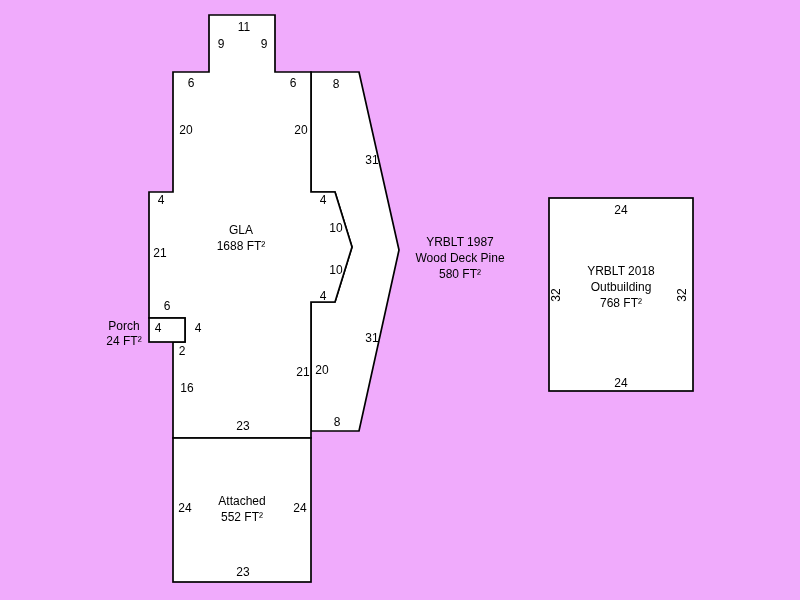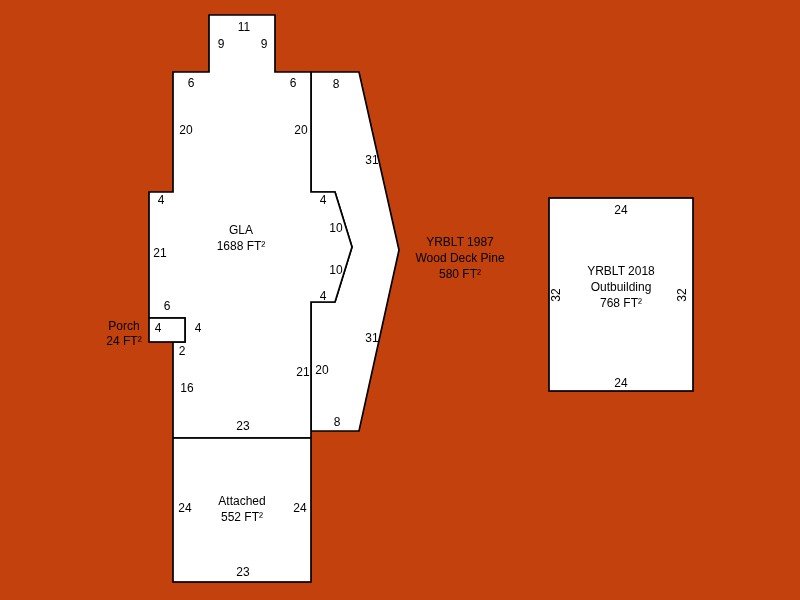--- a/index.html
+++ b/index.html
@@ -4,21 +4,21 @@
 <style>
   html, body {
     margin: 0;
     padding: 0;
     background: #ffffff;
   }
   .canvas {
     position: relative;
     width: 800px;
     height: 600px;
-    background: #c2410c;
+    background: #f0abfc;
     overflow: hidden;
   }
   svg text {
     font-family: "Liberation Sans", "DejaVu Sans", sans-serif;
     font-size: 12px;
     fill: #000000;
   }
   svg .shape {
     fill: #ffffff;
     stroke: #000000;

